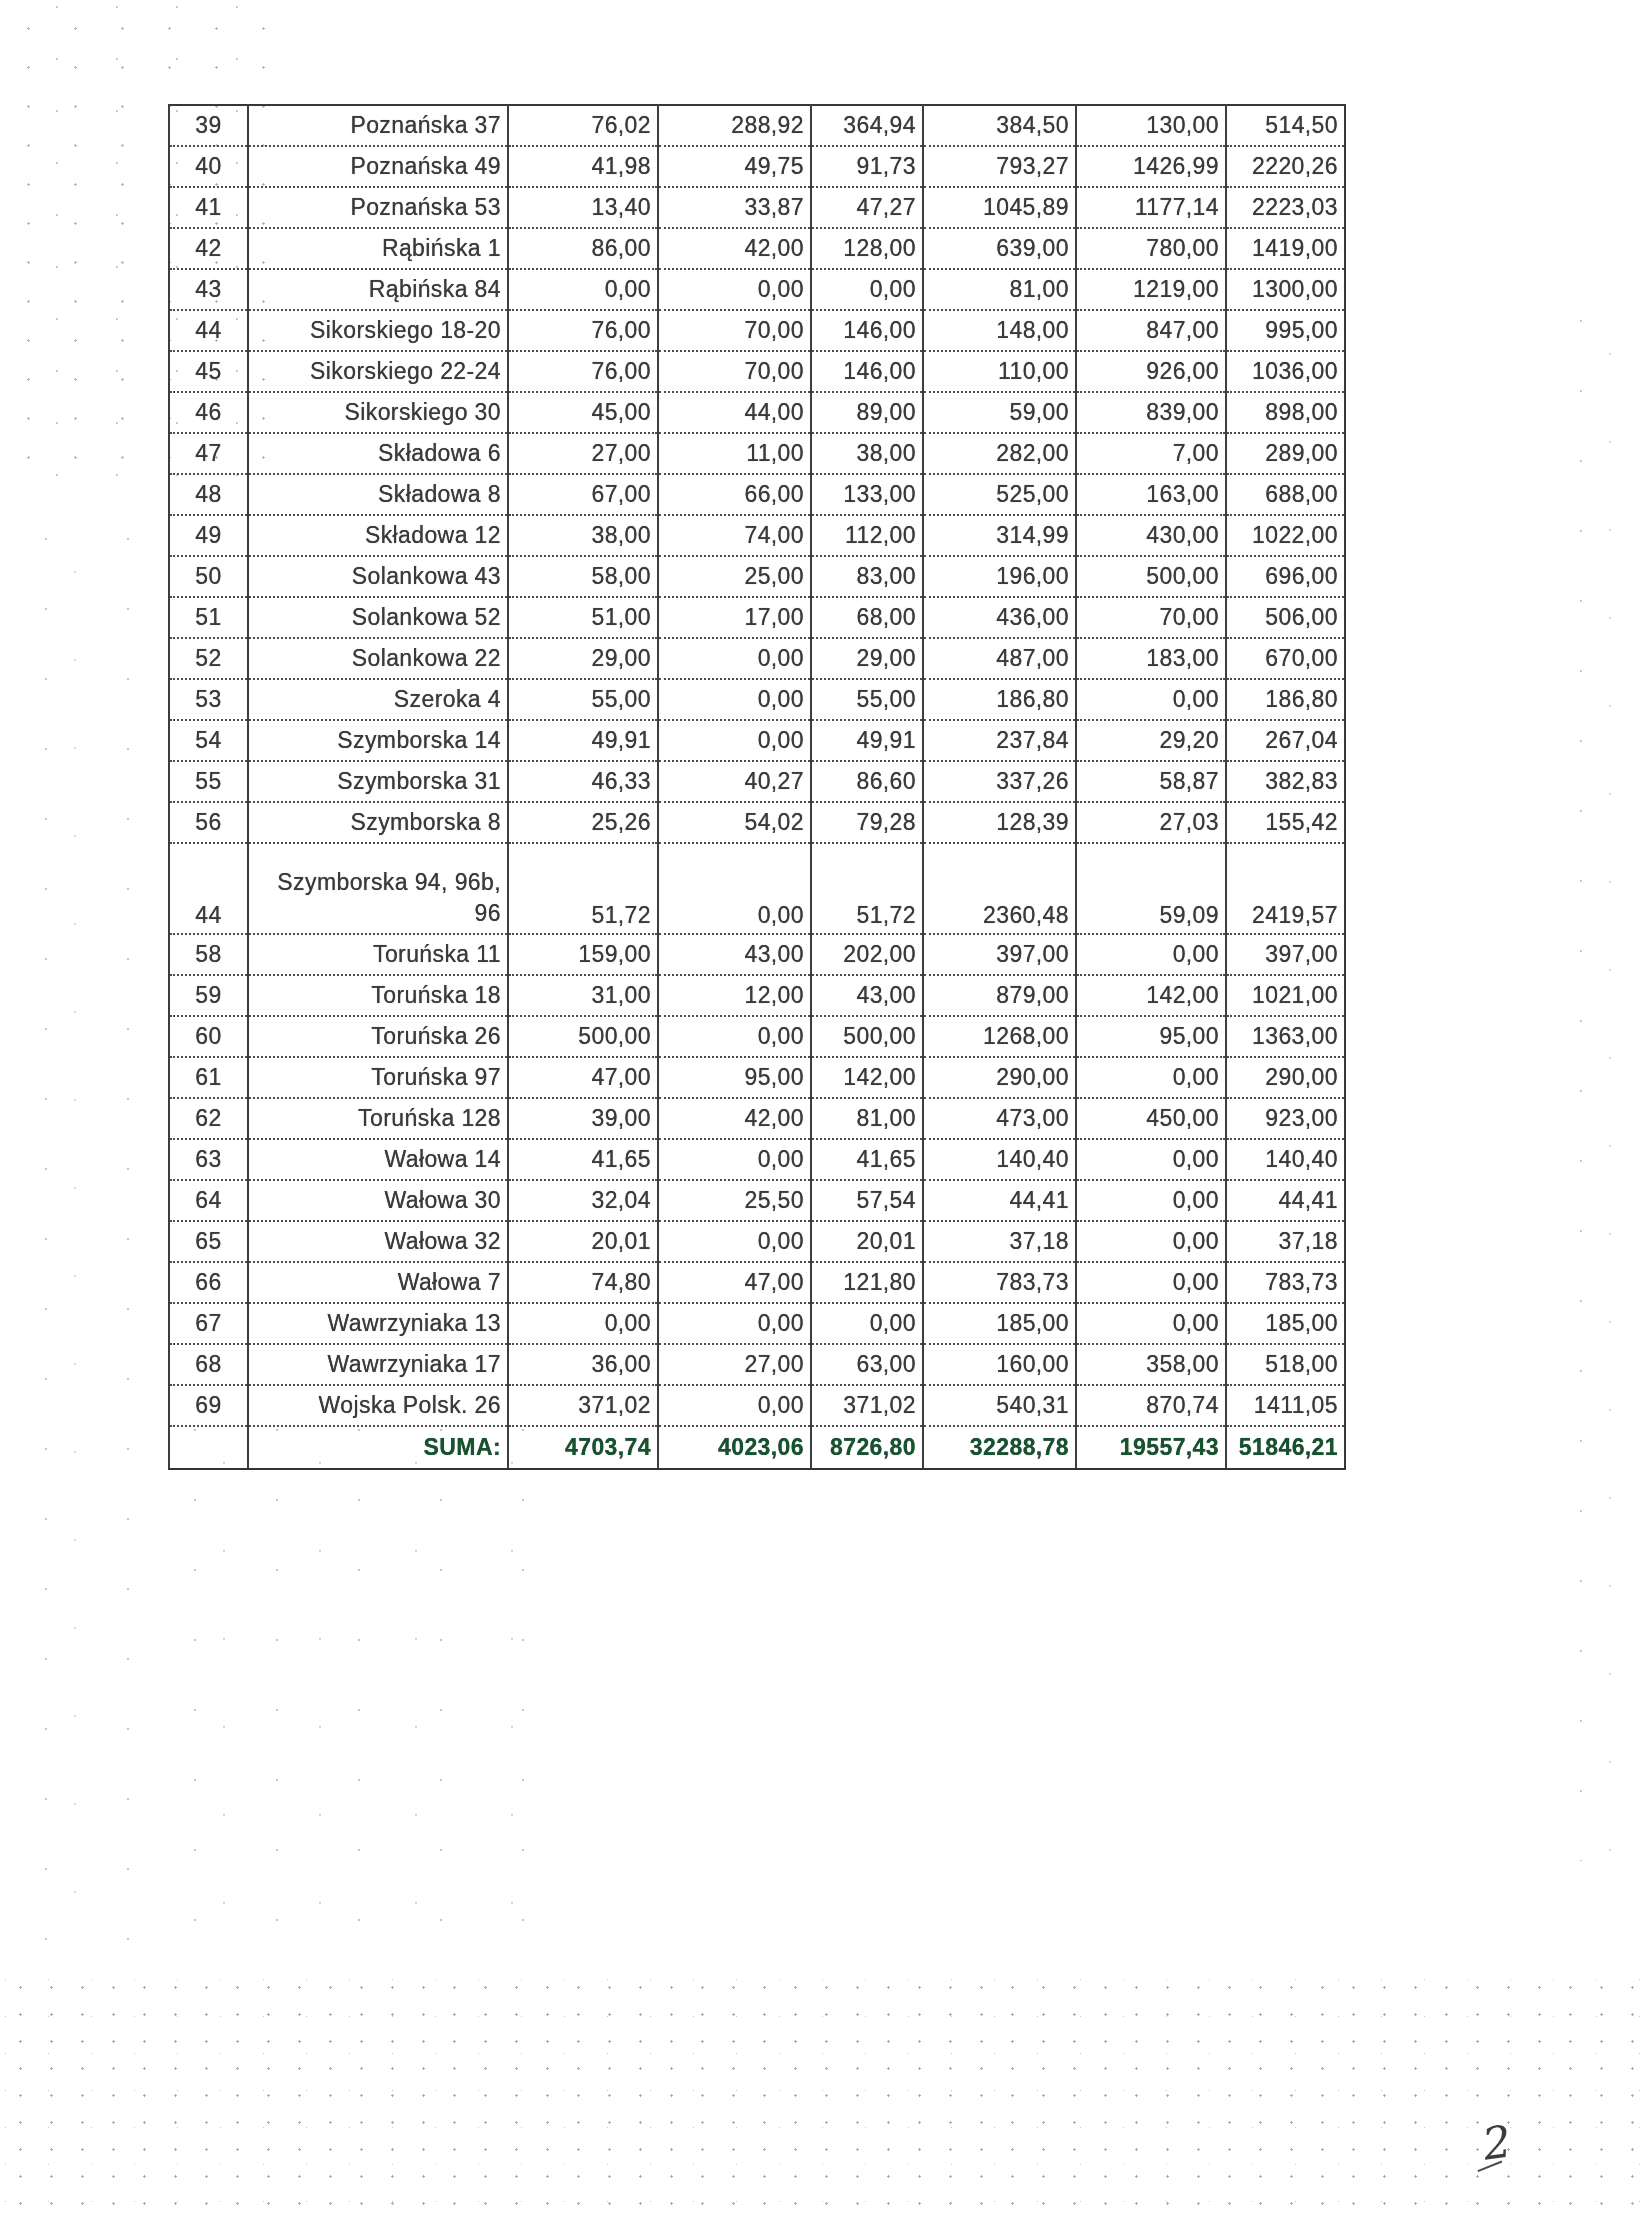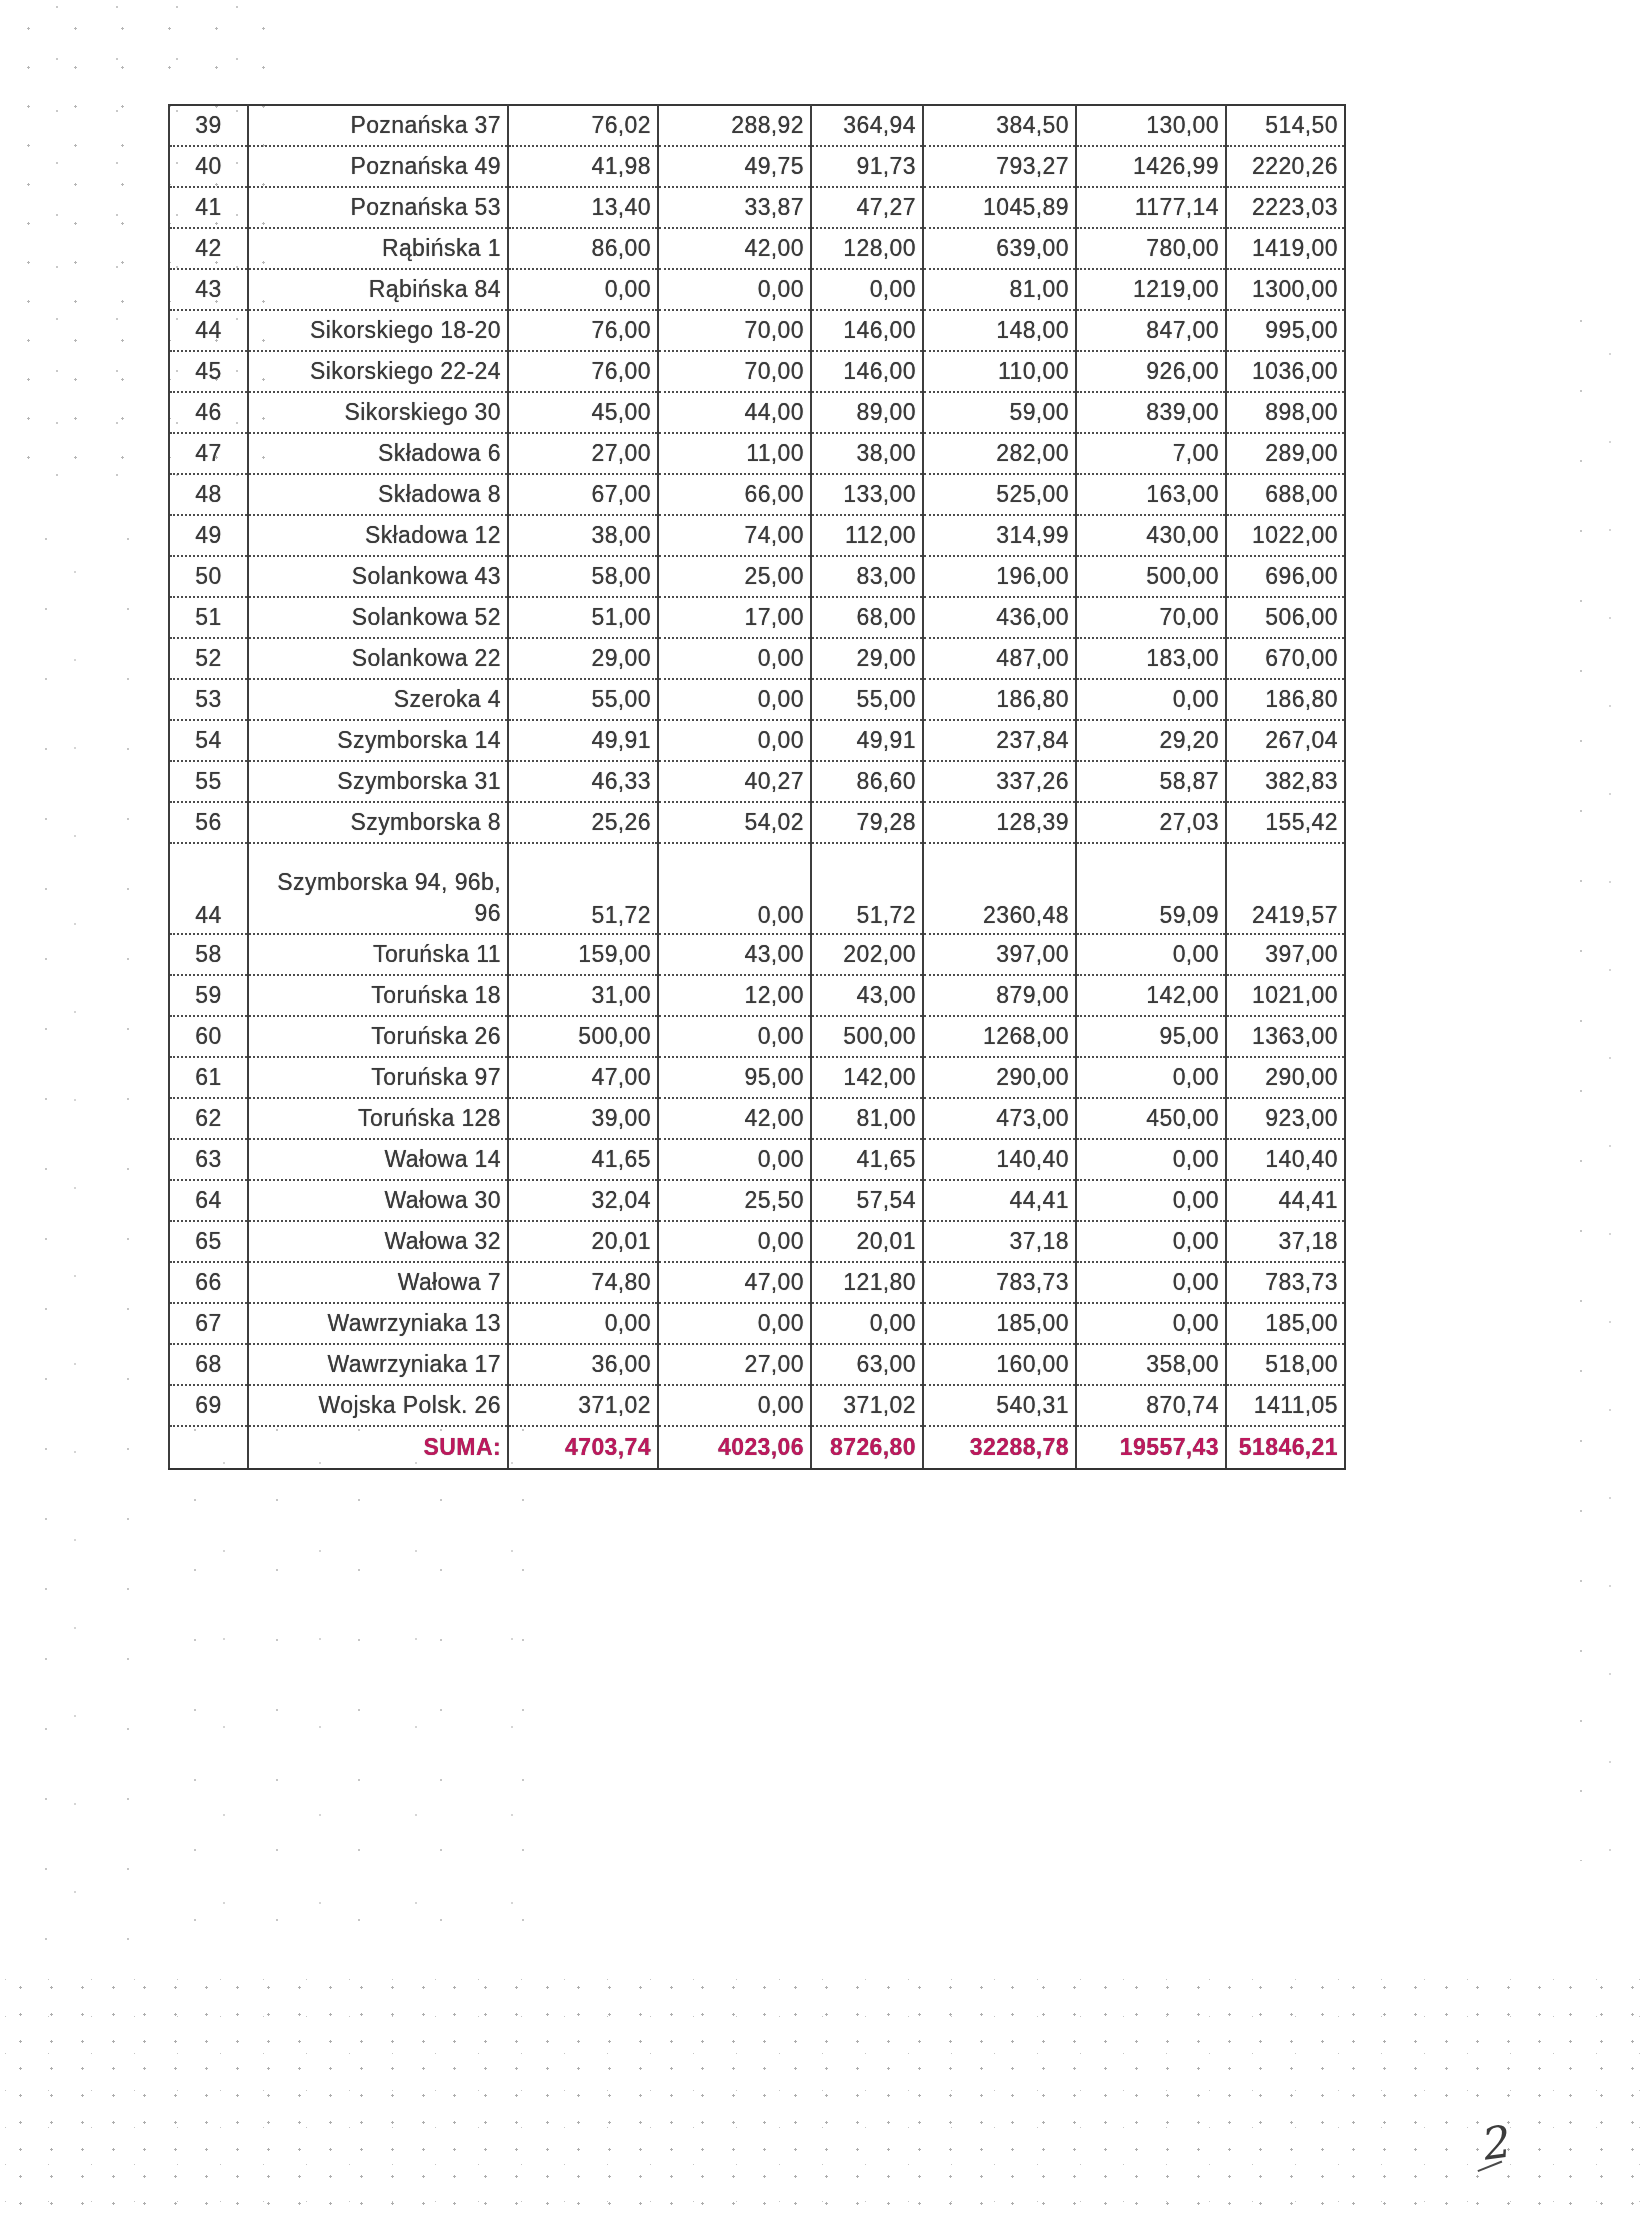--- a/index.html
+++ b/index.html
@@ -32,21 +32,21 @@
     border-bottom:2px dotted #4c4c4c;
     vertical-align:middle;
   }
   table.scan{border:2px solid #383838;}
   table.scan tr td:last-child{border-right:2px solid #383838;text-align:right;}
   td.num{text-align:center;}
   td.addr{text-align:right;padding-left:9px;}
   td.val{text-align:right;padding-right:8px;}
   tr.tall td{height:85px;vertical-align:bottom;padding-bottom:4px;}
   tr.tall td.addr{line-height:1.35;}
-  tbody.foot td{font-weight:bold;border-bottom:2px solid #333;height:41px;color:#be185d;}
+  tbody.foot td{font-weight:bold;border-bottom:2px solid #333;height:41px;color:#14532d;}
 
   .page-number{
     position:absolute;left:1483px;top:2117px;
     font-family:"DejaVu Serif","Liberation Serif",serif;
     font-style:italic;font-size:44px;color:#3c3c3c;
     transform:rotate(-8deg);
   }
   .page-number:after{
     content:"";display:block;width:26px;height:0;
     border-bottom:2px solid #4a4a4a;

